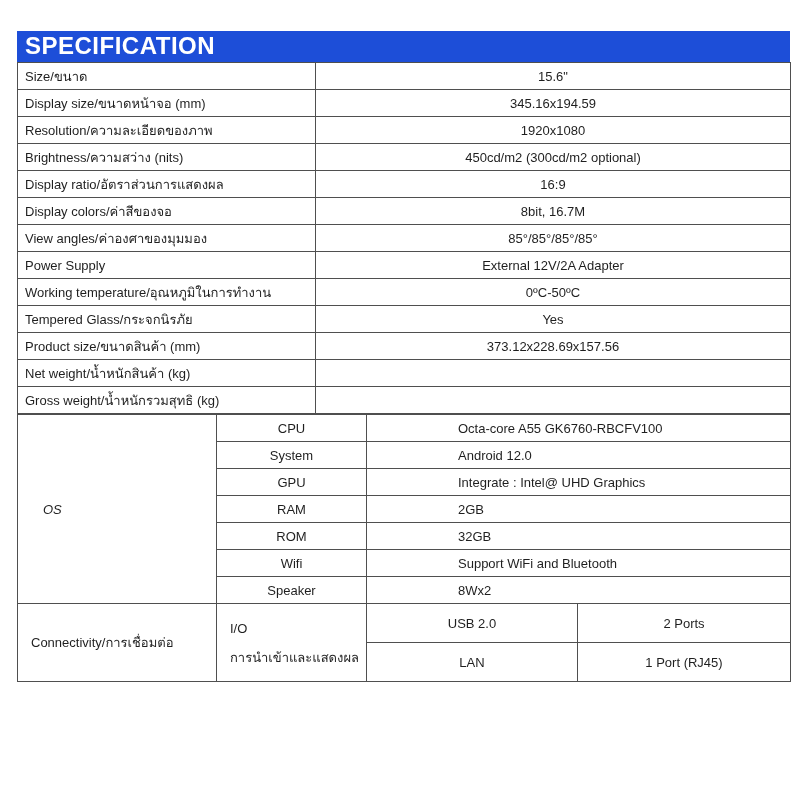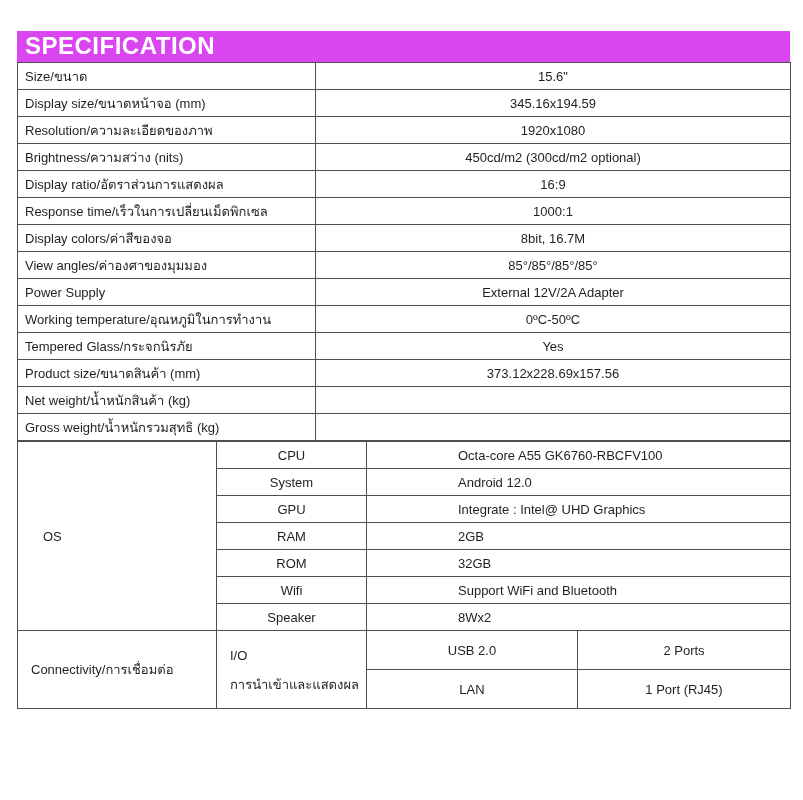--- a/index.html
+++ b/index.html
@@ -8,21 +8,21 @@
     background:#ffffff;
     font-family:"Liberation Sans","DejaVu Sans",sans-serif;
     color:#1f1f1f;
     position:relative;
   }
   .sheet { position:absolute; left:17px; top:31px; width:773px; }
 
   .titlebar {
     box-sizing:border-box;
     width:773px; height:31px;
-    background:#d946ef;
+    background:#1d4ed8;
     color:#ffffff;
     font-size:24px; font-weight:bold;
     line-height:30px;
     padding-left:8px;
     letter-spacing:0.5px;
   }
 
   table { border-collapse:collapse; table-layout:fixed; width:773px; }
   td {
     border:1.5px solid #4f4f4f;
@@ -32,21 +32,21 @@
     vertical-align:middle;
     overflow:hidden;
     white-space:nowrap;
   }
 
   
   .upper .label { padding-left:7px; }
   .upper .value { text-align:center; }
 
   
-  .lower .group-label { padding-left:25px; }
+  .lower .group-label { padding-left:25px;font-style:italic; }
   .lower .sub   { text-align:center; }
   .lower .val   { padding-left:91px;margin-top:31px; }
   .lower .conn-row td { height:38px; }
   .lower .conn-label { padding-left:13px; }
   .lower .io-cell { padding-left:13px; }
   .lower .io-cell div { line-height:29px; }
   .lower .c-label, .lower .c-value { text-align:center; }
 </style>
 </head>
 <body>
@@ -73,24 +73,20 @@
       <td class="label">Resolution/ความละเอียดของภาพ</td>
       <td class="value">1920x1080</td>
     </tr>
     <tr>
       <td class="label">Brightness/ความสว่าง (nits)</td>
       <td class="value">450cd/m2 (300cd/m2 optional)</td>
     </tr>
     <tr>
       <td class="label">Display ratio/อัตราส่วนการแสดงผล</td>
       <td class="value">16:9</td>
-    </tr>
-    <tr>
-      <td class="label">Response time/เร็วในการเปลี่ยนเม็ดพิกเซล</td>
-      <td class="value">1000:1</td>
     </tr>
     <tr>
       <td class="label">Display colors/ค่าสีของจอ</td>
       <td class="value">8bit, 16.7M</td>
     </tr>
     <tr>
       <td class="label">View angles/ค่าองศาของมุมมอง</td>
       <td class="value">85°/85°/85°/85°</td>
     </tr>
     <tr>

